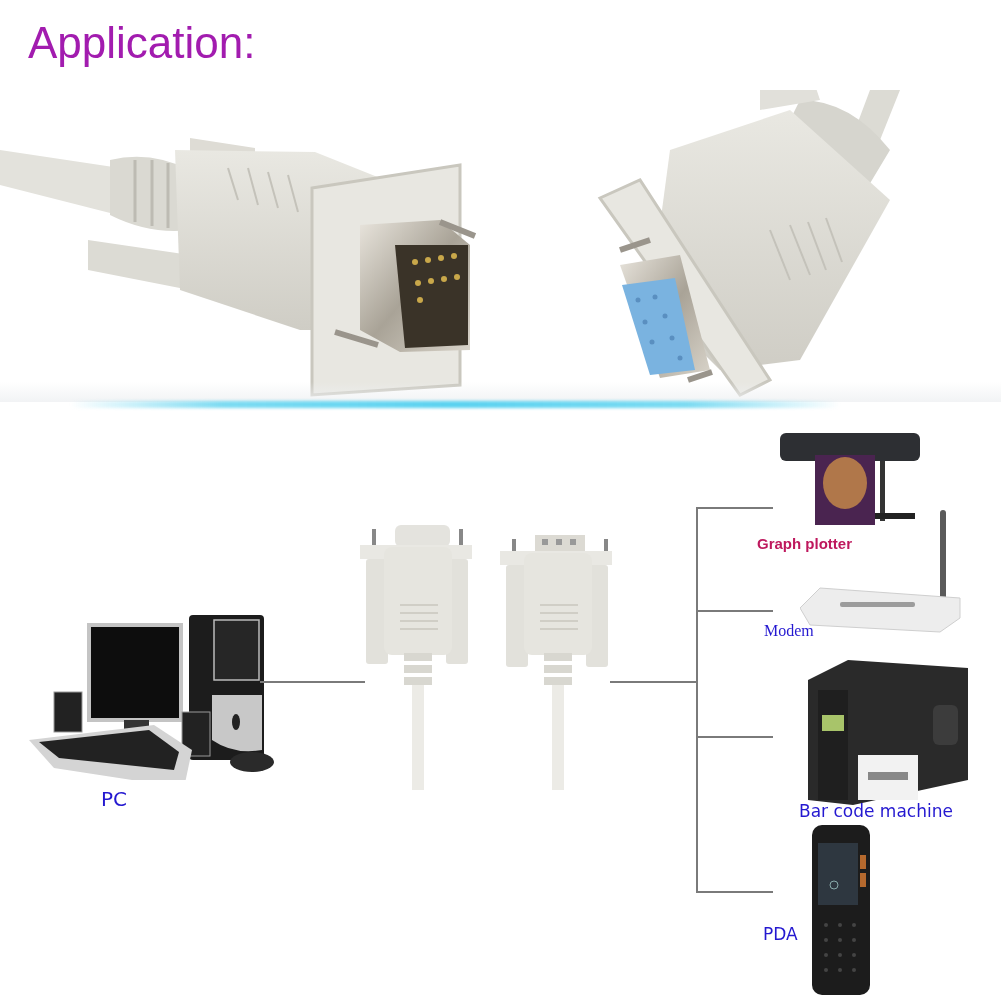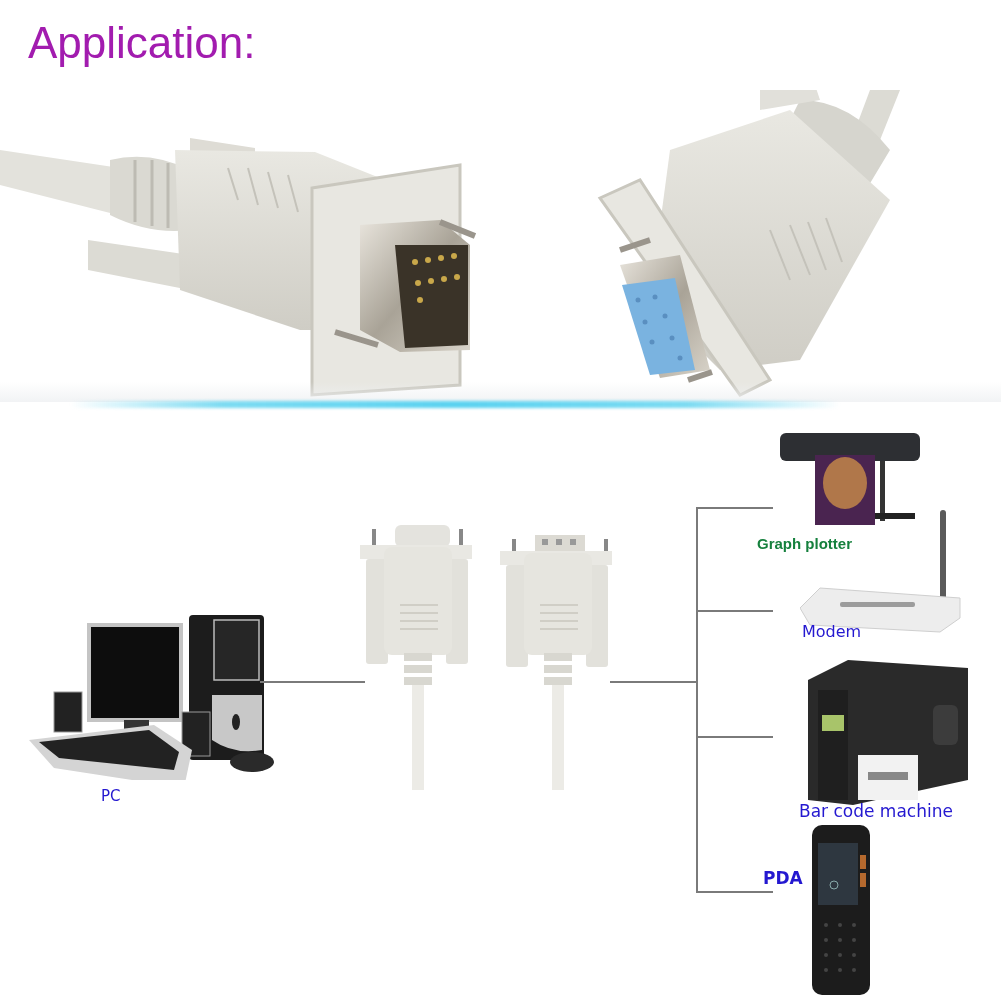--- a/index.html
+++ b/index.html
@@ -4,22 +4,22 @@
 <style>
   html,body{margin:0;padding:0;background:#fff;}
   body{width:1001px;height:1001px;position:relative;overflow:hidden;font-family:"Liberation Sans",sans-serif;}
   .abs{position:absolute;}
   .title{left:28px;top:18px;font-size:44px;color:#a21caf;font-family:"Liberation Sans",sans-serif;letter-spacing:0px;}
   .glow{left:70px;top:401px;width:770px;height:7px;border-radius:4px;
         background:linear-gradient(90deg,rgba(120,220,240,0) 0%,rgba(110,215,240,.9) 20%,rgba(90,210,240,1) 50%,rgba(110,215,240,.9) 80%,rgba(120,220,240,0) 100%);
         filter:blur(1.5px);}
   .floor{left:0;top:382px;width:1001px;height:20px;background:linear-gradient(180deg,rgba(240,242,244,0),rgba(238,240,242,.8));}
   .line{background:#7a7a7a;}
-  .label{color:#15803d;font-weight:bold;font-size:15px;font-family:"Liberation Sans",sans-serif;}
-  .label2{color:#2418d0;font-size:15px;font-family:"DejaVu Sans",sans-serif;}
+  .label{color:#be185d;font-weight:bold;font-size:15px;font-family:"Liberation Sans",sans-serif;}
+  .label2{color:#2418d0;font-size:20px;font-family:"DejaVu Sans",sans-serif;}
   svg{display:block;}
 </style>
 </head>
 <body>
 
 <div class="abs title">Application:</div>
 
 <div class="abs" style="left:0;top:90px;width:1001px;height:320px;">
   <svg width="1001" height="320" viewBox="0 90 1001 320">
     <defs>
@@ -186,21 +186,21 @@
 </div>
 <div class="abs label" style="left:757px;top:535px;">Graph plotter</div>
 
 <div class="abs" style="left:800px;top:510px;width:175px;height:125px;">
   <svg width="175" height="125" viewBox="0 0 175 125">
     <rect x="140" y="0" width="6" height="95" rx="3" fill="#5a5a5a"></rect>
     <path d="M0 98 L20 78 L160 88 L160 108 L140 122 L10 115 Z" fill="#ededed" stroke="#cfcfcf"></path>
     <rect x="40" y="92" width="75" height="5" rx="2" fill="#9c9c9c"></rect>
   </svg>
 </div>
-<div class="abs label2" style="left:802px;top:622px;font-size:16px;">Modem</div>
+<div class="abs label2" style="left:764px;top:622px;font-size:16px;font-family:Liberation Serif, serif;">Modem</div>
 
 <div class="abs" style="left:808px;top:660px;width:162px;height:150px;">
   <svg width="162" height="150" viewBox="0 0 162 150">
     <path d="M0 20 L40 0 L160 8 L160 120 L45 145 L0 140 Z" fill="#2a2a2a"></path>
     <rect x="10" y="30" width="30" height="110" fill="#1f1f1f"></rect>
     <rect x="14" y="55" width="22" height="16" fill="#a8c46a"></rect>
     <rect x="50" y="95" width="60" height="45" fill="#f2f2f2"></rect>
     <rect x="60" y="112" width="40" height="8" fill="#888"></rect>
     <rect x="125" y="45" width="25" height="40" rx="6" fill="#3c3c3c"></rect>
   </svg>
@@ -223,13 +223,13 @@
         <circle cx="44" cy="115" r="2"></circle>
       <circle cx="16" cy="130" r="2"></circle>
         <circle cx="30" cy="130" r="2"></circle>
         <circle cx="44" cy="130" r="2"></circle>
       <circle cx="16" cy="145" r="2"></circle>
         <circle cx="30" cy="145" r="2"></circle>
         <circle cx="44" cy="145" r="2"></circle>
     </g>
   </svg>
 </div>
-<div class="abs label2" style="left:763px;top:868px;font-size:17px;font-weight:bold;">PDA</div>
+<div class="abs label2" style="left:763px;top:924px;font-size:17px;">PDA</div>
 
 </body></html>

